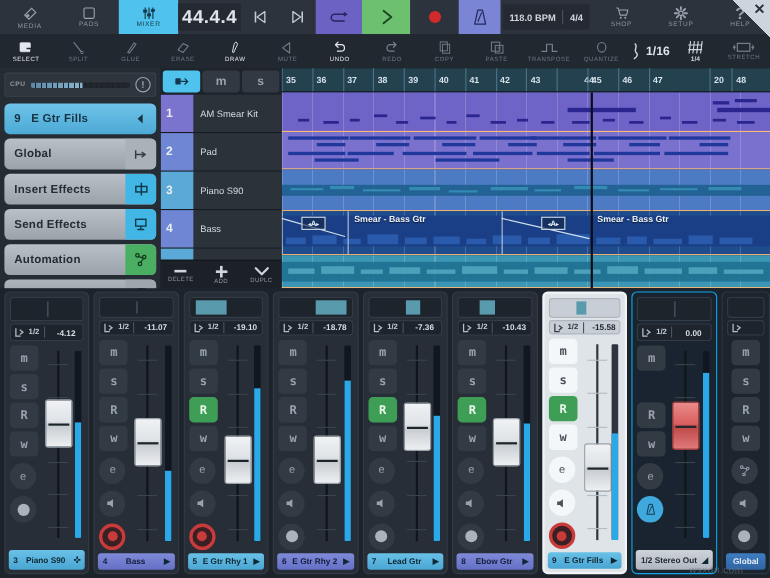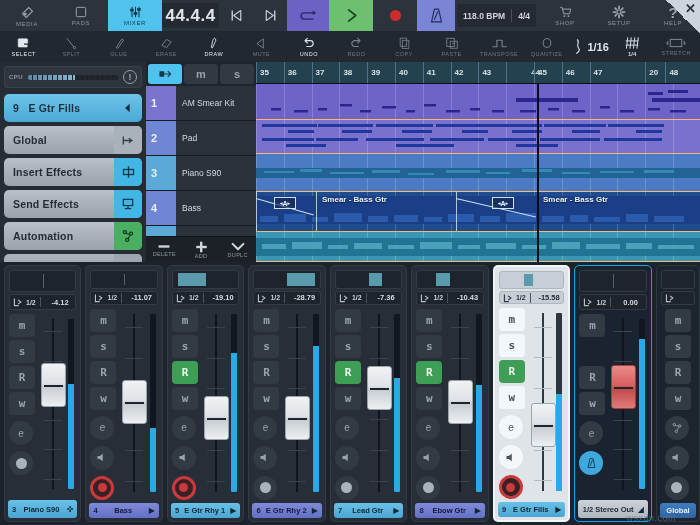--- a/index.html
+++ b/index.html
@@ -884,21 +884,21 @@
         </div>
         <div class="rout">
           <span class="ic">
             <svg width="10" height="10" viewBox="0 0 14 14">
               <path d="M2 2 L2 12 L8 12" fill="none" stroke="currentColor" stroke-width="1.6"></path>
               <path d="M7 4 L11 7 L7 10" fill="none" stroke="currentColor" stroke-width="1.6"></path>
             </svg>
           </span>
           <span class="out">1/2</span>
           <span class="bar"></span>
-          <span class="gain">-28.79</span>
+          <span class="gain">-18.78</span>
         </div>
         <div class="body">
           <div class="btns">
             <span class="sqb">m</span>
             <span class="sqb">s</span>
             <span class="sqb">R</span>
             <span class="sqb">w</span>
             <span class="cirb">e</span>
             <span class="cirb">
               <svg width="12" height="11" viewBox="0 0 16 14">

